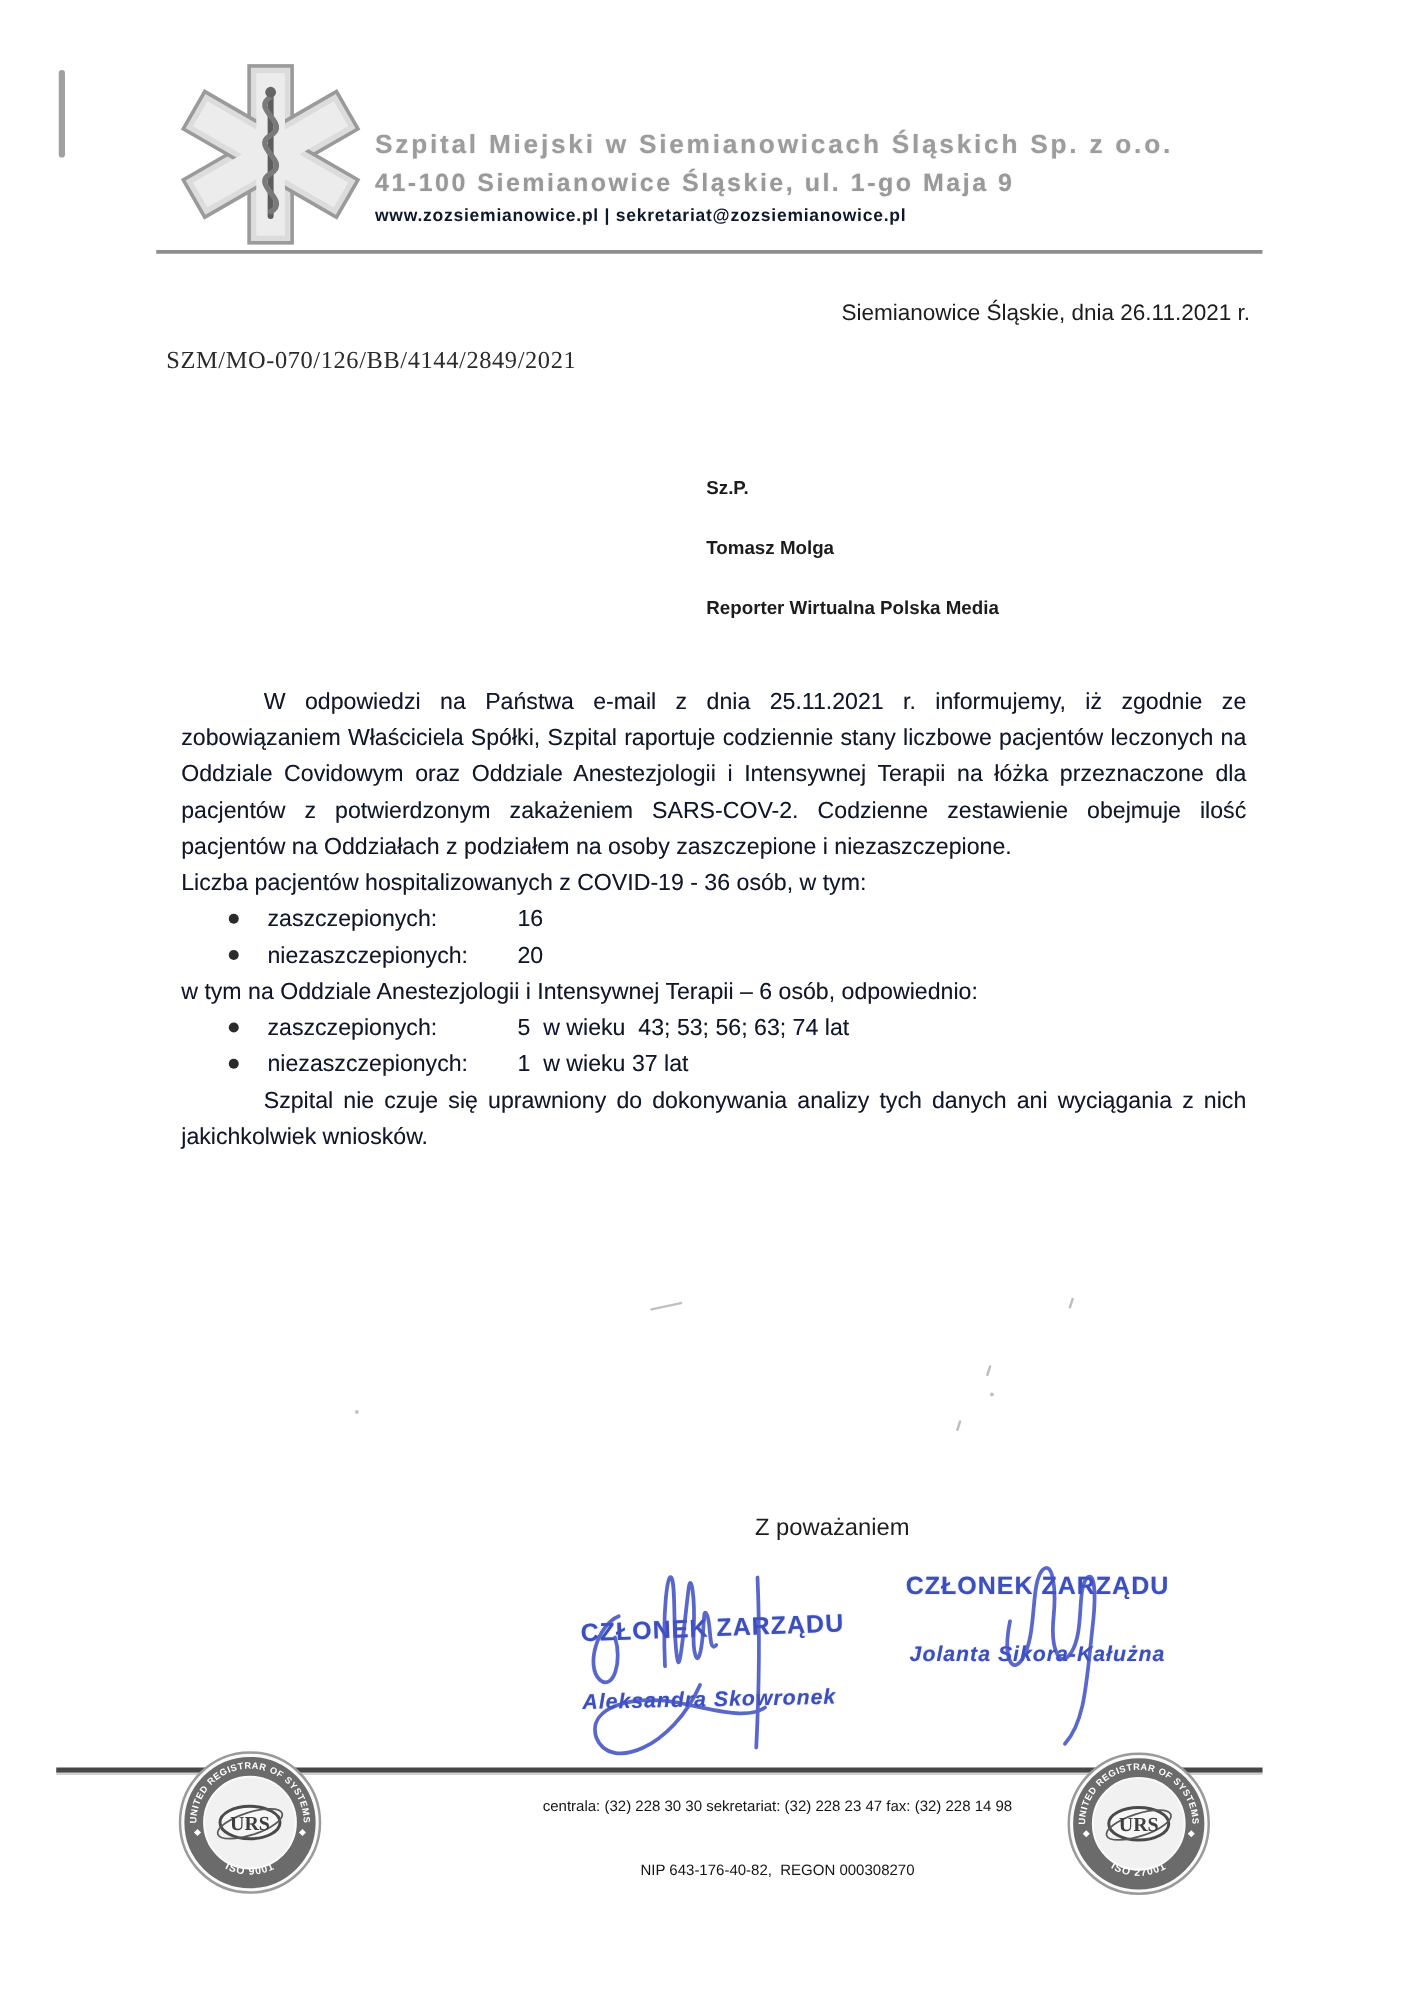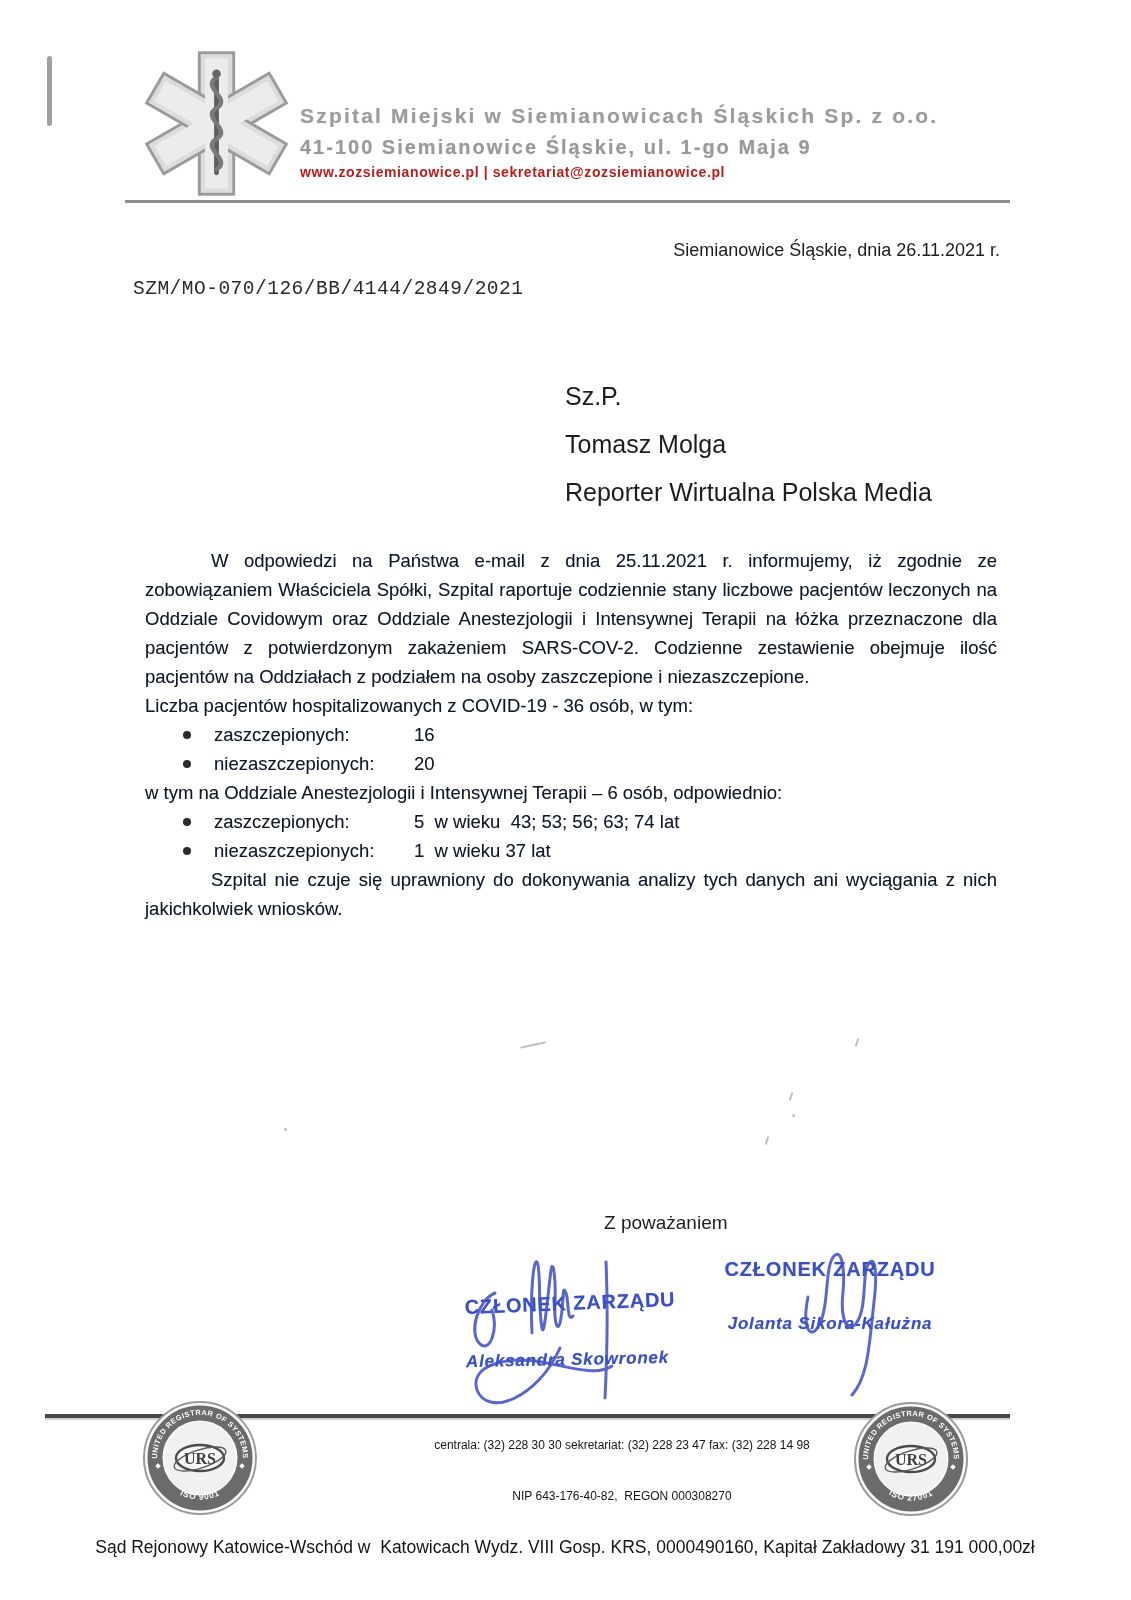--- a/index.html
+++ b/index.html
@@ -9,27 +9,27 @@
     font-family:"Liberation Sans", sans-serif; color:#1f1f1f;
   }
   
   .artifact-bar{position:absolute;left:47px;top:56px;width:5px;height:70px;background:#8f8f8f;border-radius:3px;opacity:.85;}
   .logo{position:absolute;left:140px;top:46px;width:153px;height:155px;}
   .header-text{position:absolute;left:300px;top:103px;width:700px;text-align:left;}
   .org-name{font-size:21px;line-height:26px;color:#9c9c9c;letter-spacing:2.2px;font-weight:bold;margin-bottom:6px;
             text-shadow:0 0 1px rgba(150,150,150,.5);}
   .org-address{font-size:20px;line-height:24px;color:#999;letter-spacing:2px;font-weight:bold;margin-bottom:4px;
             text-shadow:0 0 1px rgba(150,150,150,.5);}
-  .org-contact{font-size:14px;line-height:18px;color:#b91c1c;letter-spacing:.6px;font-weight:bold;}
+  .org-contact{font-size:14px;line-height:18px;color:#0f172a;letter-spacing:.6px;font-weight:bold;}
   .header-rule{position:absolute;left:125px;top:200px;width:885px;height:3px;background:#8e8e8e;}
   
   .place-date{position:absolute;right:131px;top:240px;width:420px;text-align:right;font-size:18px;color:#1c1c1c;}
-  .reference{position:absolute;left:133px;top:278px;font-family:Liberation Mono, monospace;font-size:19.5px;letter-spacing:.5px;color:#2a2a2a;}
-  
-  .recipient{position:absolute;left:565px;top:382px;font-size:25px;font-weight:normal;color:#1c1c1c;}
+  .reference{position:absolute;left:133px;top:278px;font-family:Liberation Serif, serif;font-size:19.5px;letter-spacing:.5px;color:#2a2a2a;}
+  
+  .recipient{position:absolute;left:565px;top:382px;font-size:15px;font-weight:bold;color:#1c1c1c;}
   .recipient div{height:20px;margin-bottom:28px;}
   
   .letter-body{position:absolute;left:133px;top:546px;width:852px;font-size:18.5px;line-height:29px;color:#0f172a;
                text-shadow:0 0 .4px rgba(0,0,0,.3);margin-left:12px;}
   .letter-body p{margin:0;}
   .p-just{text-align:justify;}
   .indent{text-indent:66px;}
   .mt-p2{margin-top:21px;}
   .mt-p3{margin-top:20px;}
   .mt-ul{margin-top:15px;}
@@ -206,15 +206,14 @@
     </text>
     <rect x="16" y="66" width="4" height="4" transform="rotate(45 18 68)" fill="#ffffff"></rect>
     <rect x="100" y="66" width="4" height="4" transform="rotate(45 102 68)" fill="#ffffff"></rect>
     <ellipse cx="60" cy="60" rx="24" ry="13" fill="#f7f7f7" stroke="#4a4a4a" stroke-width="2.4"></ellipse>
     <ellipse cx="60" cy="61" rx="27" ry="9" fill="none" stroke="#5a5a5a" stroke-width="1.4" transform="rotate(-18 60 61)"></ellipse>
     <text x="60" y="66" text-anchor="middle" font-size="16" font-weight="bold" fill="#3f3f3f" font-family="Liberation Serif, serif">URS</text>
   </svg>
 
   <div class="footer-line footer-phones">centrala: (32) 228 30 30 sekretariat: (32) 228 23 47 fax: (32) 228 14 98</div>
   <div class="footer-line footer-ids">NIP 643-176-40-82,  REGON 000308270</div>
-  <div class="footer-line footer-court">Sąd Rejonowy Katowice-Wschód w  Katowicach Wydz. VIII Gosp. KRS, 0000490160, Kapitał Zakładowy 31 191 000,00zł</div>
 
 </div>
 
 </body></html>

